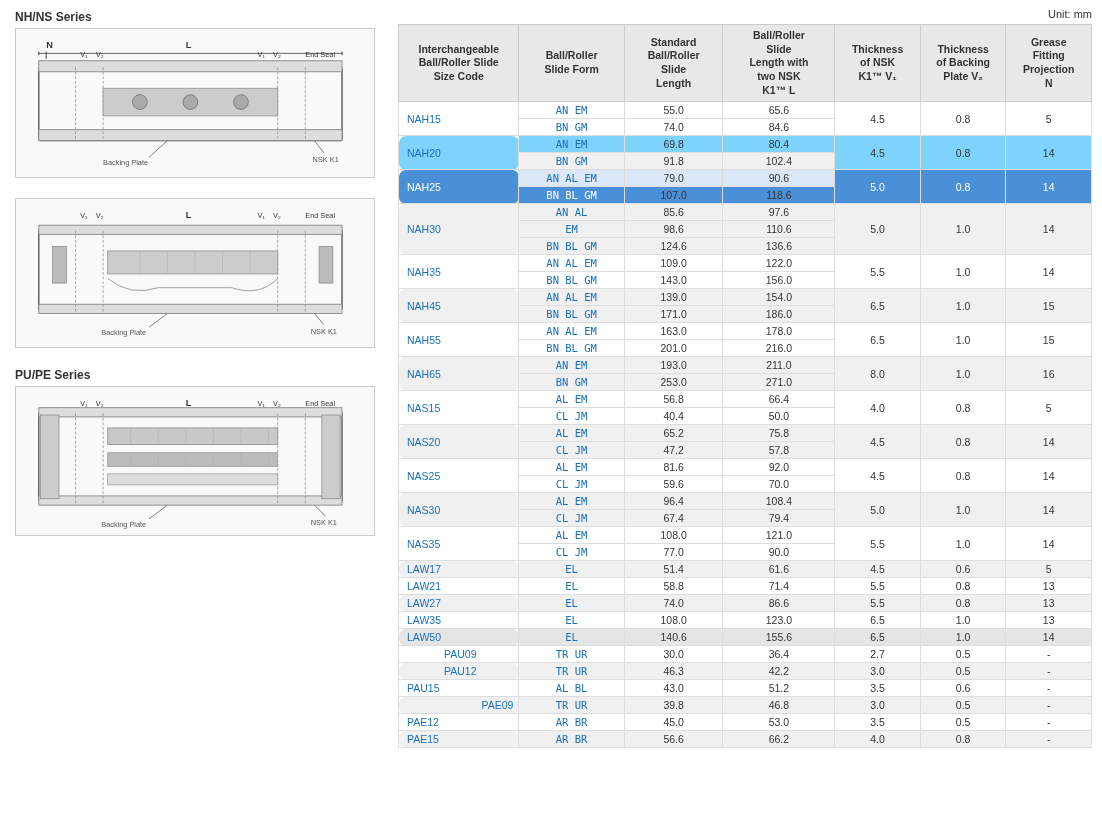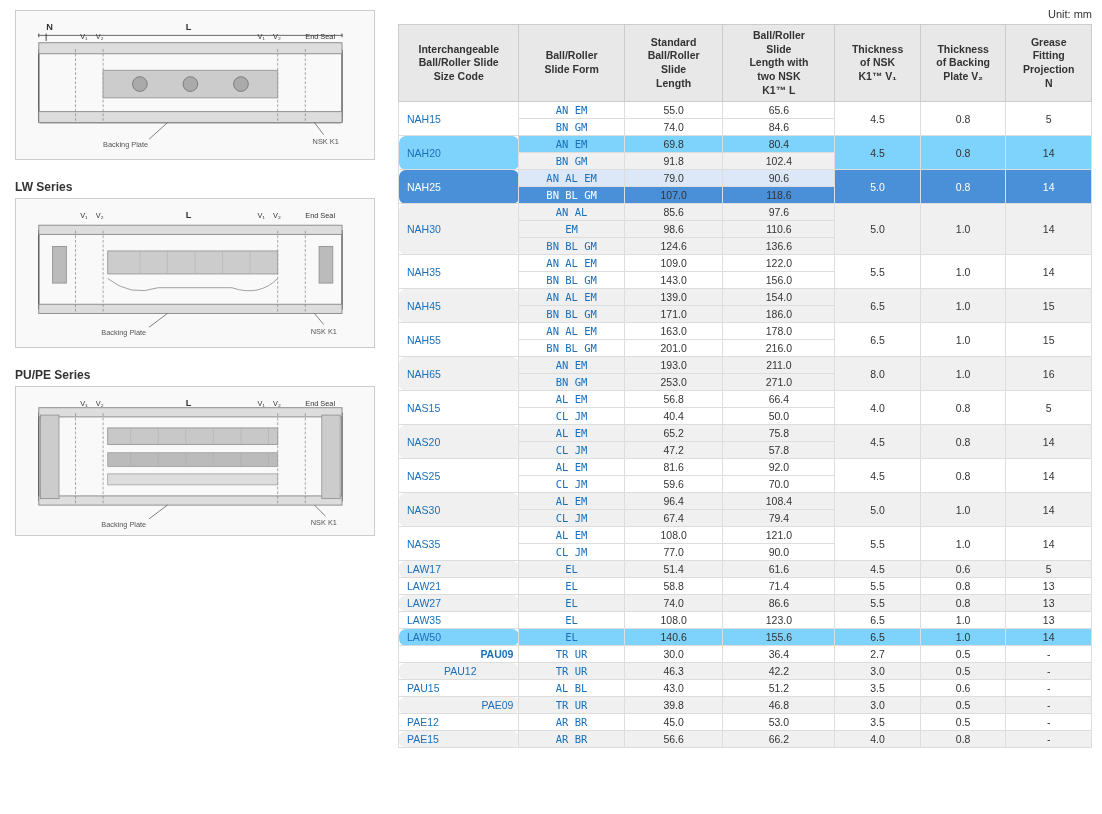--- a/index.html
+++ b/index.html
@@ -100,20 +100,21 @@
       border-radius: 7px;
     }
 
   </style>
 </head>
 <body>
 
 <div class="left-panel">
 
   <div class="diagram-section">
+    <div class="series-title">NH/NS Series</div>
     <div class="diagram-box">
       <svg class="diagram-svg" viewBox="0 0 360 148">
 
         <text x="18" y="14" font-size="10" fill="#333" font-weight="bold">N</text>
         <line x1="18" y1="18" x2="18" y2="26" stroke="#333" stroke-width="1"></line>
 
         <text x="170" y="14" font-size="10" fill="#333" font-weight="bold">L</text>
 
         <text x="55" y="24" font-size="8" fill="#333">V₁</text>
         <text x="72" y="24" font-size="8" fill="#333">V₂</text>
@@ -146,21 +147,20 @@
         <text x="308" y="138" font-size="8" fill="#555">NSK K1</text>
 
         <line x1="10" y1="20" x2="340" y2="20" stroke="#333" stroke-width="0.8" marker-start="url(#arr)" marker-end="url(#arr)"></line>
         <line x1="10" y1="18" x2="10" y2="22" stroke="#333" stroke-width="1"></line>
         <line x1="340" y1="18" x2="340" y2="22" stroke="#333" stroke-width="1"></line>
       </svg>
     </div>
   </div>
 
   <div class="diagram-section">
-    <div class="series-title">LW Series</div>
     <div class="diagram-box">
       <svg class="diagram-svg" viewBox="0 0 360 148">
         <text x="18" y="14" font-size="10" fill="#333" font-weight="bold"></text>
         <text x="55" y="14" font-size="8" fill="#333">V₁</text>
         <text x="72" y="14" font-size="8" fill="#333">V₂</text>
         <text x="170" y="14" font-size="10" fill="#333" font-weight="bold">L</text>
         <text x="248" y="14" font-size="8" fill="#333">V₁</text>
         <text x="265" y="14" font-size="8" fill="#333">V₂</text>
         <text x="300" y="14" font-size="8" fill="#333">End Seal</text>
 
@@ -478,31 +478,31 @@
         </tr>
         <tr style="background: rgb(255, 255, 255);">
           <td rowspan="1" class="size-code-cell" style="color: rgb(26, 111, 186); font-weight: normal; text-align: left; padding-left: 8px; border-right: 1px solid rgb(221, 221, 221);">LAW35</td>
           <td style="font-family: monospace; color: rgb(26, 111, 186);">EL</td>
           <td>108.0</td>
           <td>123.0</td>
           <td rowspan="1">6.5</td>
           <td rowspan="1">1.0</td>
           <td rowspan="1">13</td>
         </tr>
-        <tr style="background: #7dd3fc; margin-top: 27px;">
+        <tr style="background: #e5e5e5; margin-top: 27px;">
           <td rowspan="1" class="size-code-cell" style="color: rgb(26, 111, 186); font-weight: normal; text-align: left; padding-left: 8px; border-right: 1px solid rgb(221, 221, 221);">LAW50</td>
           <td style="font-family: monospace; color: rgb(26, 111, 186);">EL</td>
           <td>140.6</td>
           <td>155.6</td>
           <td rowspan="1">6.5</td>
           <td rowspan="1">1.0</td>
           <td rowspan="1">14</td>
         </tr>
         <tr style="background: rgb(255, 255, 255);">
-          <td rowspan="1" class="size-code-cell" style="color: rgb(26, 111, 186); font-weight: bold; text-align: right; padding-left: 8px; border-right: 1px solid rgb(221, 221, 221);">PAU09</td>
+          <td rowspan="1" class="size-code-cell" style="color: rgb(26, 111, 186); font-weight: normal; text-align: center; padding-left: 8px; border-right: 1px solid rgb(221, 221, 221);">PAU09</td>
           <td style="font-family: monospace; color: rgb(26, 111, 186);">TR  UR</td>
           <td>30.0</td>
           <td>36.4</td>
           <td rowspan="1">2.7</td>
           <td rowspan="1">0.5</td>
           <td rowspan="1">-</td>
         </tr>
         <tr style="background: rgb(240, 240, 240);">
           <td rowspan="1" class="size-code-cell" style="color: rgb(26, 111, 186); font-weight: normal; text-align: center; padding-left: 8px; border-right: 1px solid rgb(221, 221, 221);">PAU12</td>
           <td style="font-family: monospace; color: rgb(26, 111, 186);">TR  UR</td>

